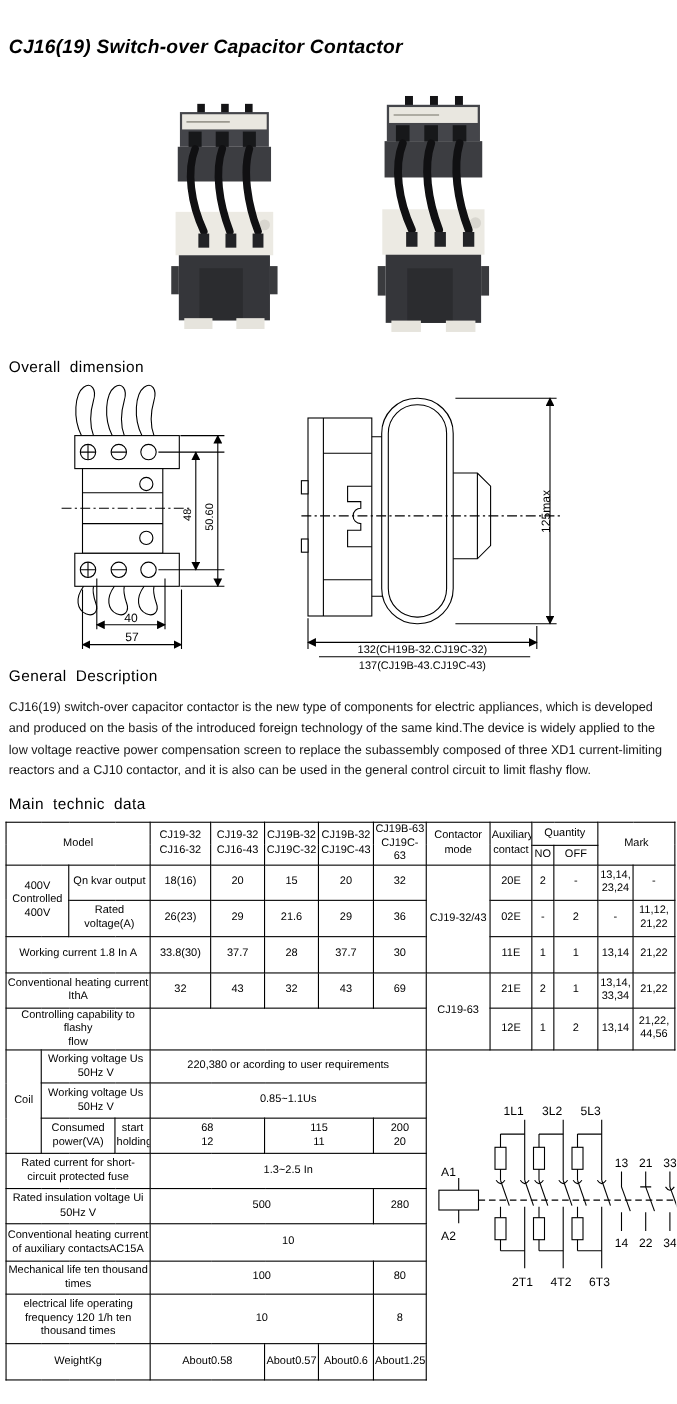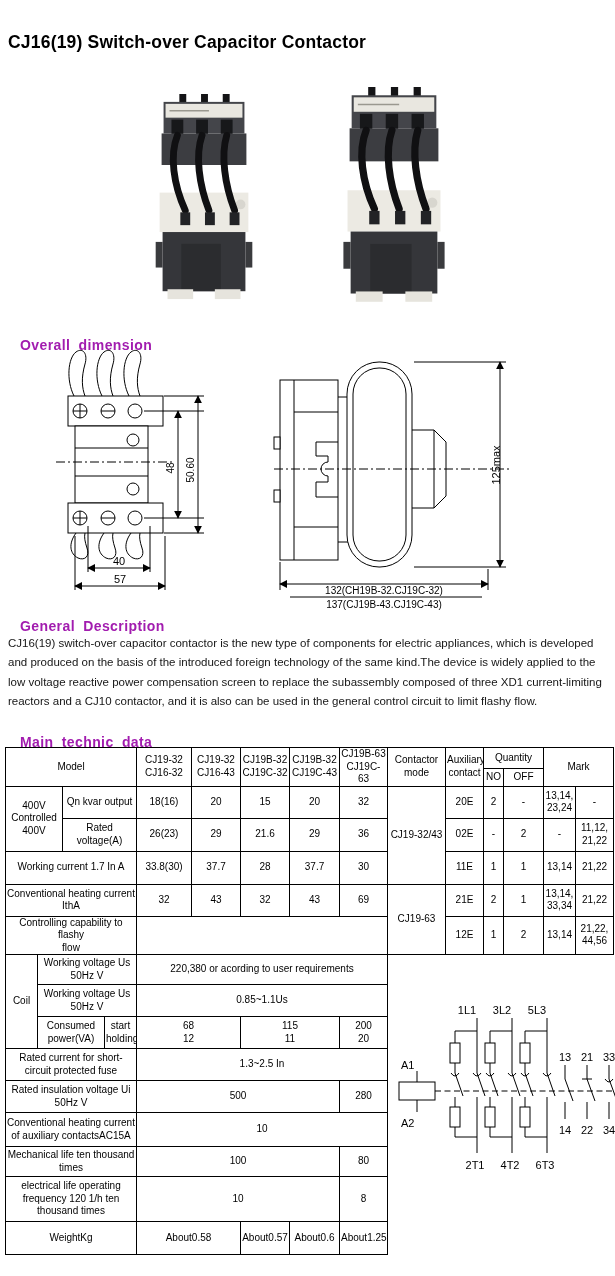--- a/index.html
+++ b/index.html
@@ -1,39 +1,39 @@
 <!DOCTYPE html>
 <html><head>
 <meta charset="utf-8">
 <style>
   html,body { margin:0; padding:0; background:#fff; }
   .page { position:relative; width:615px; height:1276px; background:#fff;
           font-family:"Liberation Sans", sans-serif; color:#111; overflow:hidden; }
   .abs { position:absolute; }
   .title { font-size:17.5px; font-weight:bold; margin:0; letter-spacing:0.2px; color:#000; }
-  .sec-heading { font-size:14px; font-weight:700; margin:12px; color:#a21caf;
+  .sec-heading { font-size:14px; font-weight:400; margin:0; color:#000000;
                  word-spacing:4px; letter-spacing:0.4px; }
   .desc { font-size:11.5px; line-height:19.5px; color:#161616; width:603px; }
   table.tech { border-collapse:collapse; table-layout:fixed; width:608px; }
   .tech td { border:1px solid #000; text-align:center; vertical-align:middle;
              font-size:10px; line-height:1.25; padding:0 1px;
              white-space:pre-line; overflow:hidden; color:#000; }
   svg { display:block; }
   svg text { font-family:"Liberation Sans", sans-serif; fill:#000; }
   .t10 { font-size:10px; }
   .t11 { font-size:11px; }
   .lines { stroke:#000; stroke-width:1; fill:none; }
   .dashdot { stroke:#000; stroke-width:1; fill:none; stroke-dasharray:9 3 2 3; }
 </style>
 </head>
 <body>
 
 <div class="page">
 
-  <h1 class="abs title" style="left:8px; top:32px;">CJ16(19) Switch-over Capacitor Contactor</h1>
+  <h1 class="abs title" style="left:8px; top:32px;font-style:italic;">CJ16(19) Switch-over Capacitor Contactor</h1>
 
   <svg class="abs" style="left:148px; top:94px;" width="112" height="212" viewBox="0 0 110 215">
     <defs>
       <symbol id="contactor-sym" viewBox="0 0 110 215">
         <rect x="30" y="0" width="7" height="9" fill="#141416"></rect>
         <rect x="52" y="0" width="7" height="9" fill="#141416"></rect>
         <rect x="74" y="0" width="7" height="9" fill="#141416"></rect>
         <rect x="14" y="8" width="82" height="32" fill="#44454a"></rect>
         <rect x="16" y="10" width="78" height="14" fill="#e9e7e0"></rect>
         <line x1="20" y1="17" x2="60" y2="17" stroke="#9a988f" stroke-width="1.5"></line>
@@ -252,21 +252,21 @@
       <td>29</td>
       <td>36</td>
       <td>02E</td>
       <td>-</td>
       <td>2</td>
       <td>-</td>
       <td>11,12,
 21,22</td>
     </tr>
     <tr style="height:33px">
-      <td colspan="4">Working current 1.7 In A</td>
+      <td colspan="4">Working current 1.8 In A</td>
       <td>33.8(30)</td>
       <td>37.7</td>
       <td>28</td>
       <td>37.7</td>
       <td>30</td>
       <td>11E</td>
       <td>1</td>
       <td>1</td>
       <td>13,14</td>
       <td>21,22</td>

